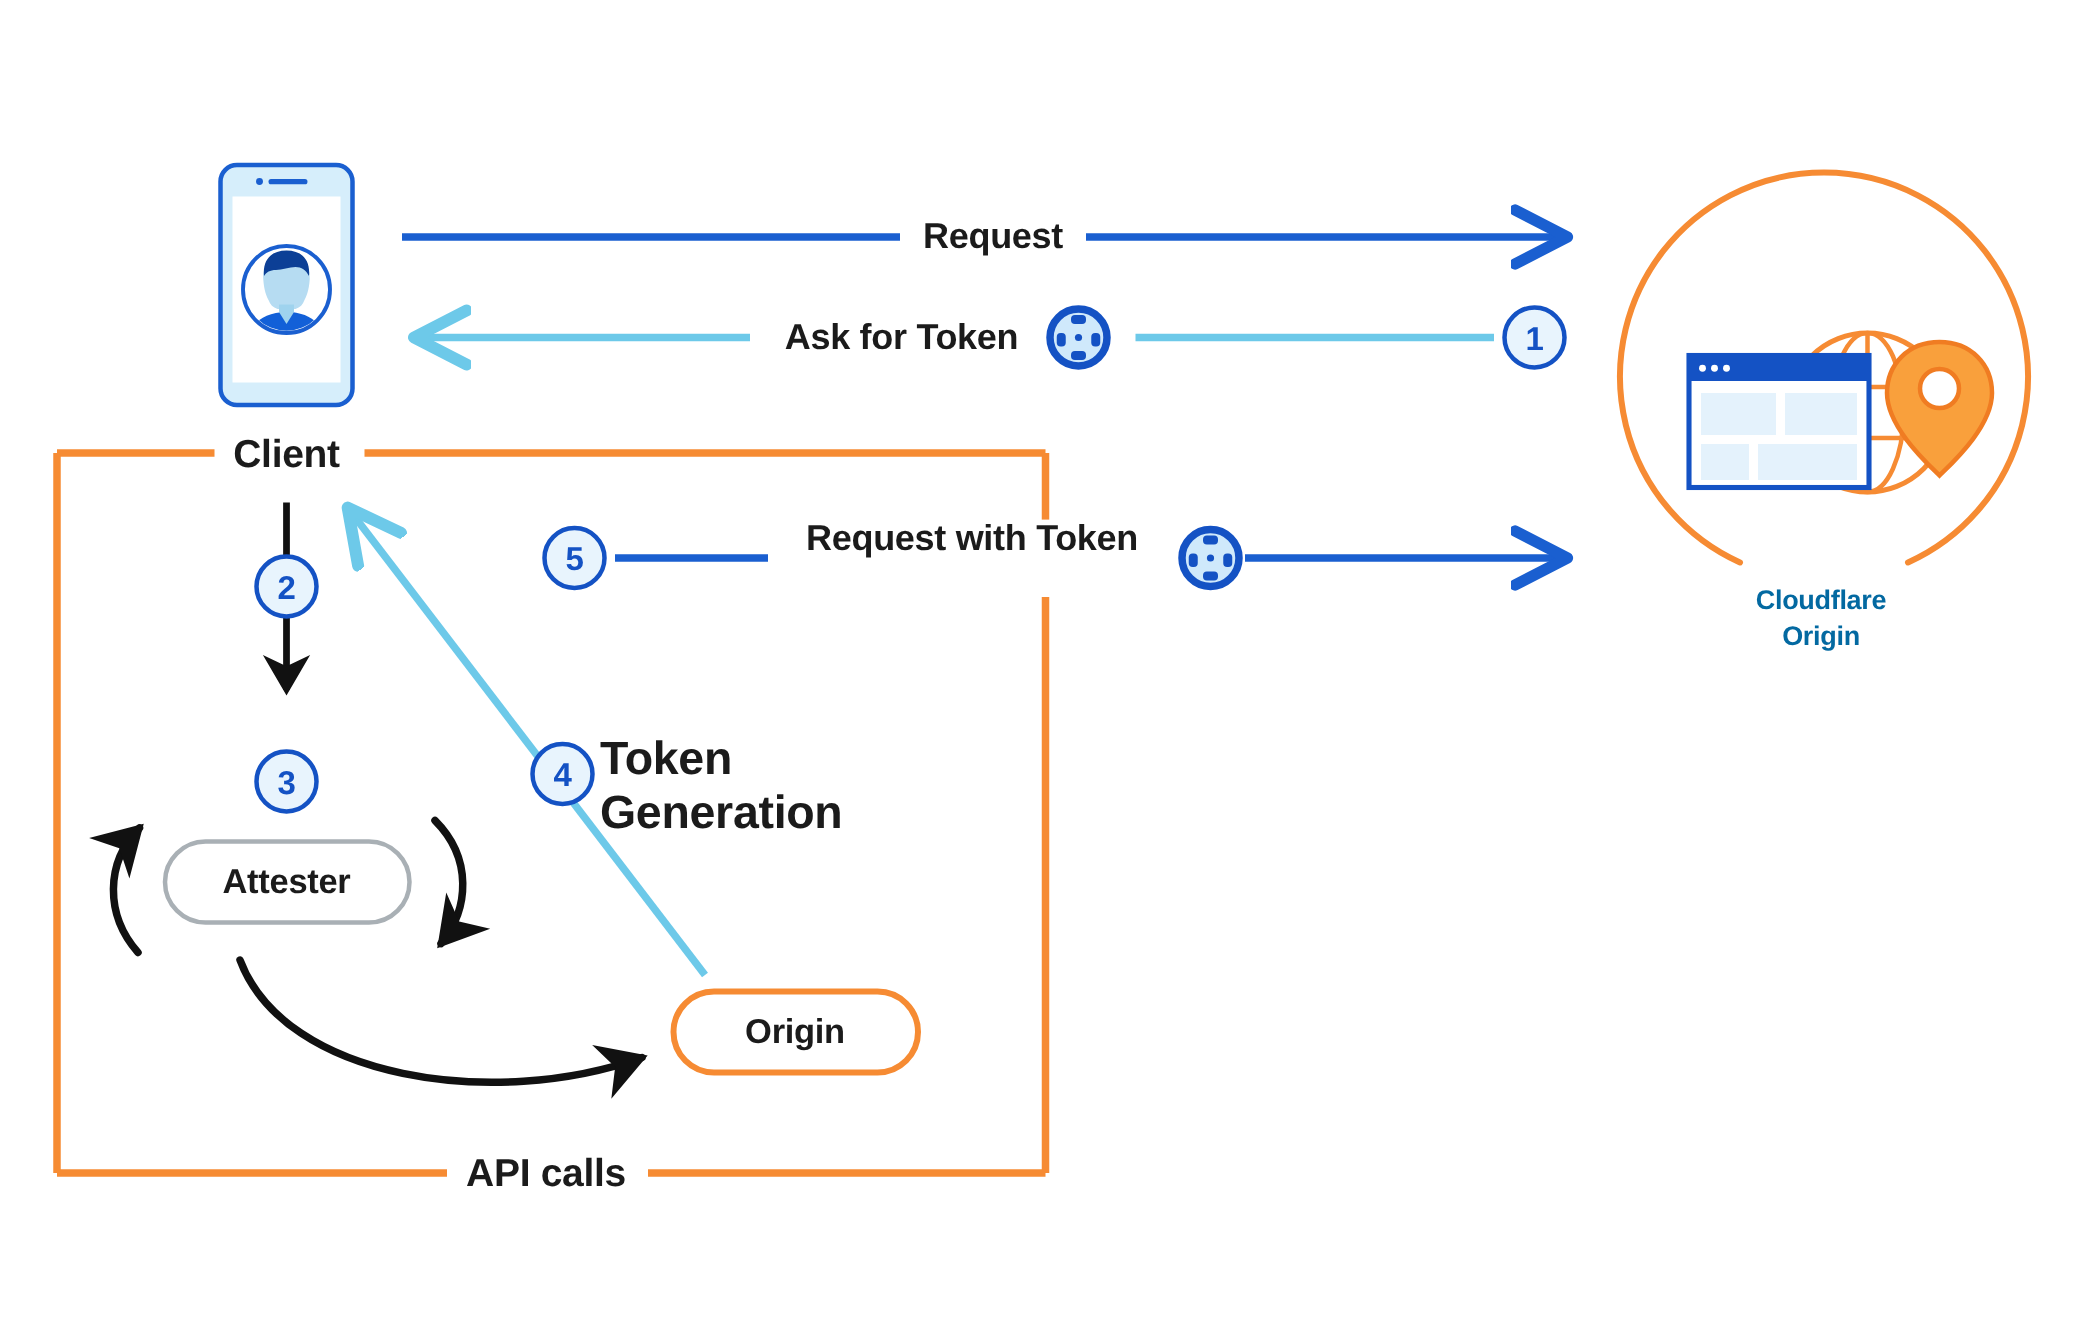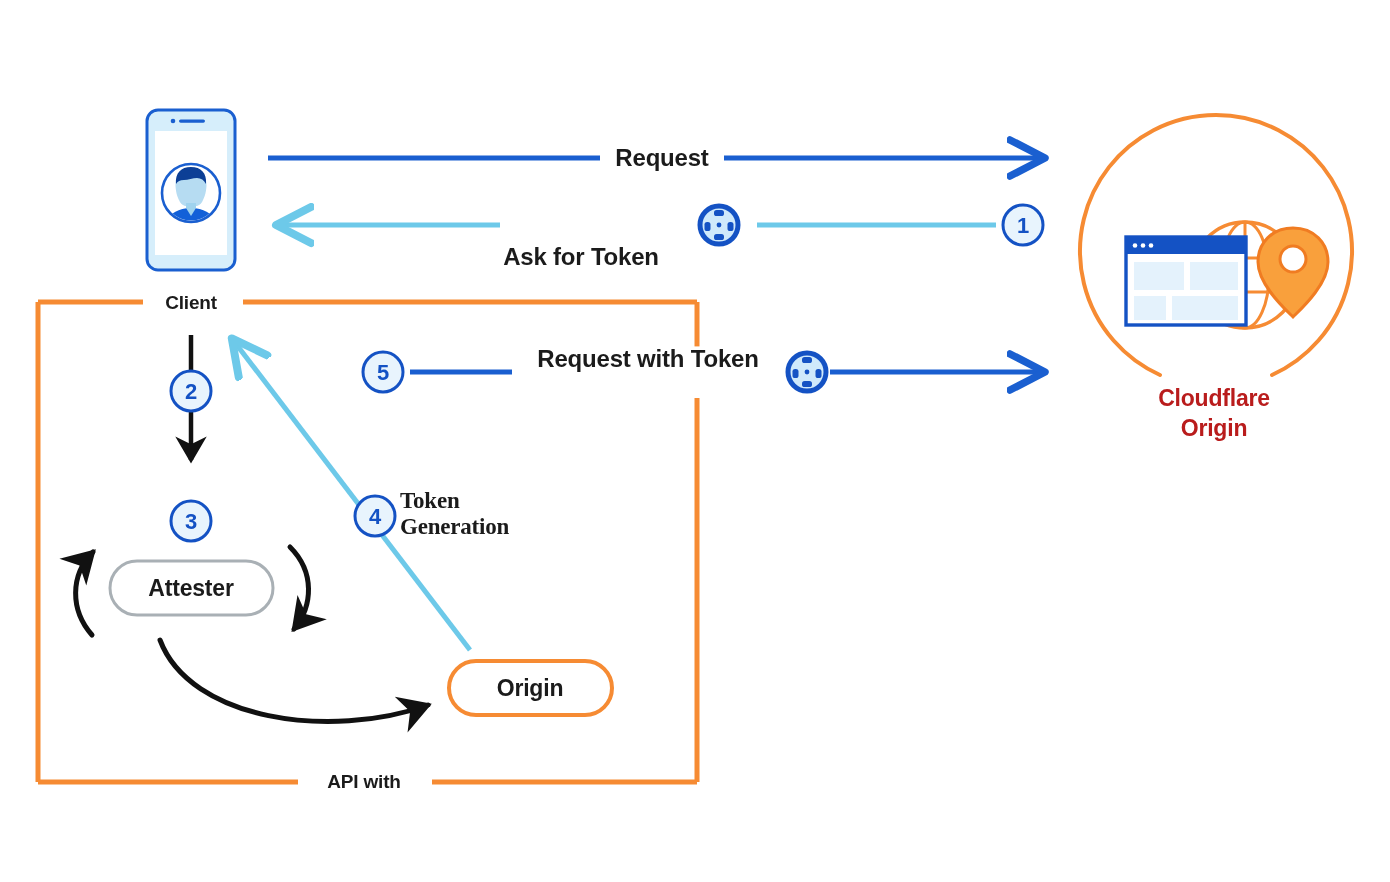--- a/index.html
+++ b/index.html
@@ -40,37 +40,36 @@
   .flow-label {
     font-size: 24px;
     background: #ffffff;
     padding: 0 8px;
     line-height: 1.05;
   }
   .node-label {
     font-size: 23px;
   }
   .frame-label {
-    font-size: 19px;
+    font-size: 26px;
     background: #ffffff;
     padding: 0 10px;
   }
   .origin-label {
-    font-size: 23px;
+    font-size: 18px;
     text-align: center;
     line-height: 1.32;
-    color: #b91c1c;
+    color: #0369a1;
     white-space: pre-line;
   }
   .token-gen-label {
-    font-size: 23px;
+    font-size: 31px;
     line-height: 1.15;
     white-space: pre-line;
     background: transparent;
-    font-family: Liberation Serif, serif;
   }
 </style>
 </head>
 <body>
 
 <div id="stage">
 
   <svg id="diagram-svg" viewBox="0 0 1390 882">
     <defs>
       <marker id="arrow-blue" markerWidth="9" markerHeight="9" refX="7.2" refY="4.5" orient="auto" markerUnits="strokeWidth">
@@ -230,37 +229,37 @@
       <rect x="802" y="357" width="10" height="6" rx="2.6" fill="#1452c4"></rect>
       <rect x="802" y="381" width="10" height="6" rx="2.6" fill="#1452c4"></rect>
       <rect x="792.5" y="369" width="6" height="9" rx="2.6" fill="#1452c4"></rect>
       <rect x="815.5" y="369" width="6" height="9" rx="2.6" fill="#1452c4"></rect>
       <circle cx="807" cy="372" r="2.4" fill="#1452c4"></circle>
     </g>
   </svg>
 
   <div class="lbl lbl-center flow-label" style="left:662px; top:158px;">Request</div>
 
-  <div class="lbl lbl-center flow-label" style="left:581px; top:225px;margin-top:32px;">Ask for Token</div>
+  <div class="lbl lbl-center flow-label" style="left:601px; top:225px;">Ask for Token</div>
 
   <div class="lbl lbl-center flow-label" style="left:648px; top:359px;">Request with Token</div>
 
   <div class="lbl token-gen-label" style="left:400px; top:488px;">Token
 Generation</div>
 
   <div class="lbl lbl-center node-label" style="left:191px; top:588px;">Attester</div>
 
   <div class="lbl lbl-center node-label" style="left:530px; top:688px;">Origin</div>
 
   <div class="lbl lbl-center origin-label" style="left:1214px; top:413px;">Cloudflare
 Origin</div>
 
   <div class="lbl lbl-center frame-label" style="left:191px; top:303px;">Client</div>
 
-  <div class="lbl lbl-center frame-label" style="left:364px; top:782px;">API with</div>
+  <div class="lbl lbl-center frame-label" style="left:364px; top:782px;">API calls</div>
 
   <div class="lbl lbl-center" style="left:1023px; top:226px; font-size:22px; color:#1452c4;">1</div>
   <div class="lbl lbl-center" style="left:191px; top:392px; font-size:22px; color:#1452c4;">2</div>
   <div class="lbl lbl-center" style="left:191px; top:522px; font-size:22px; color:#1452c4;">3</div>
   <div class="lbl lbl-center" style="left:375px; top:517px; font-size:22px; color:#1452c4;">4</div>
   <div class="lbl lbl-center" style="left:383px; top:373px; font-size:22px; color:#1452c4;">5</div>
 
 </div>
 
 </body></html>

